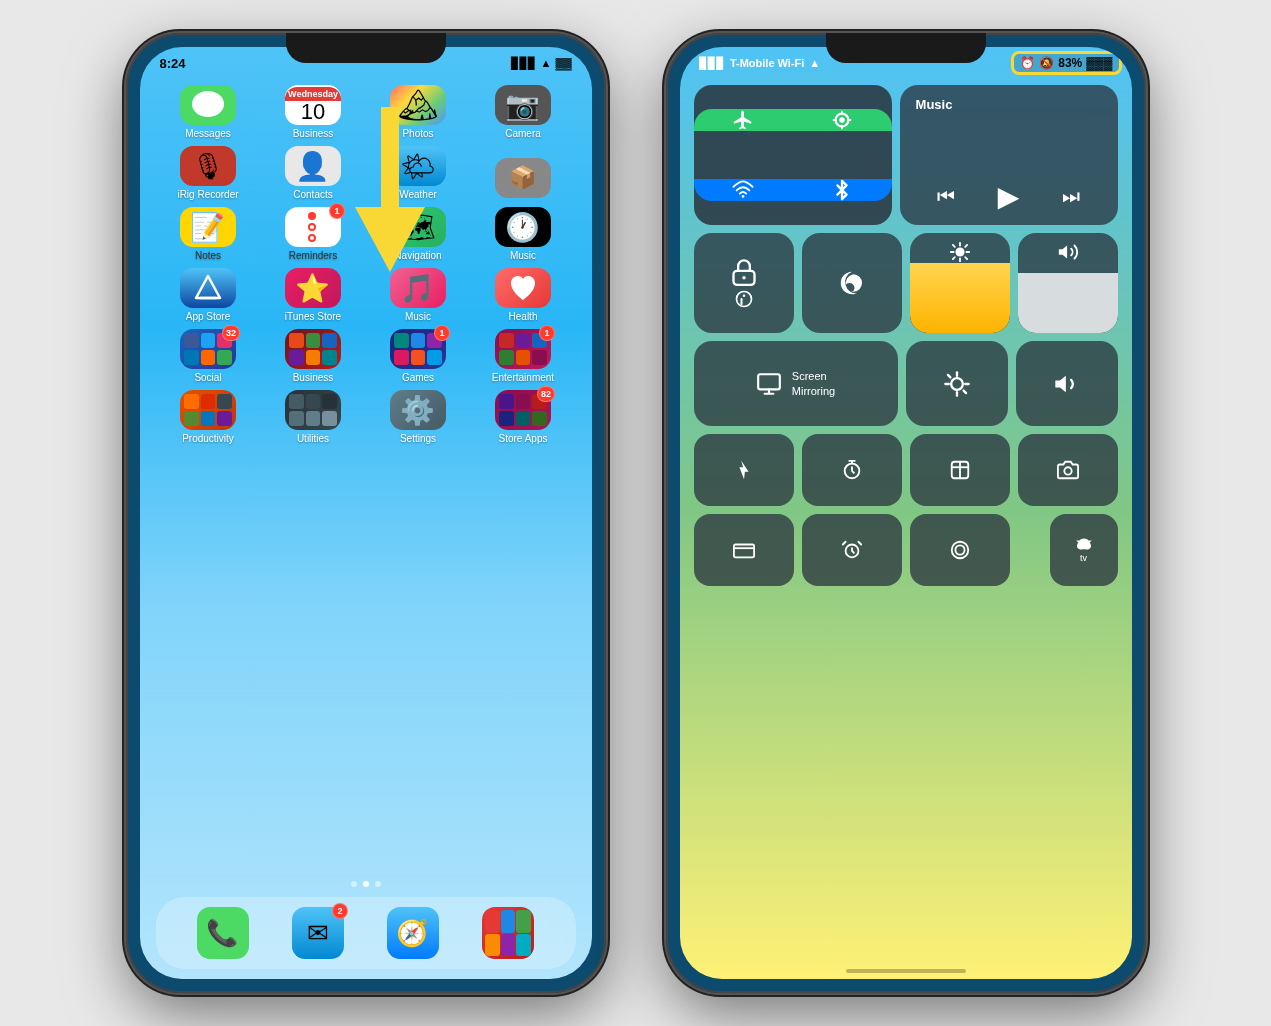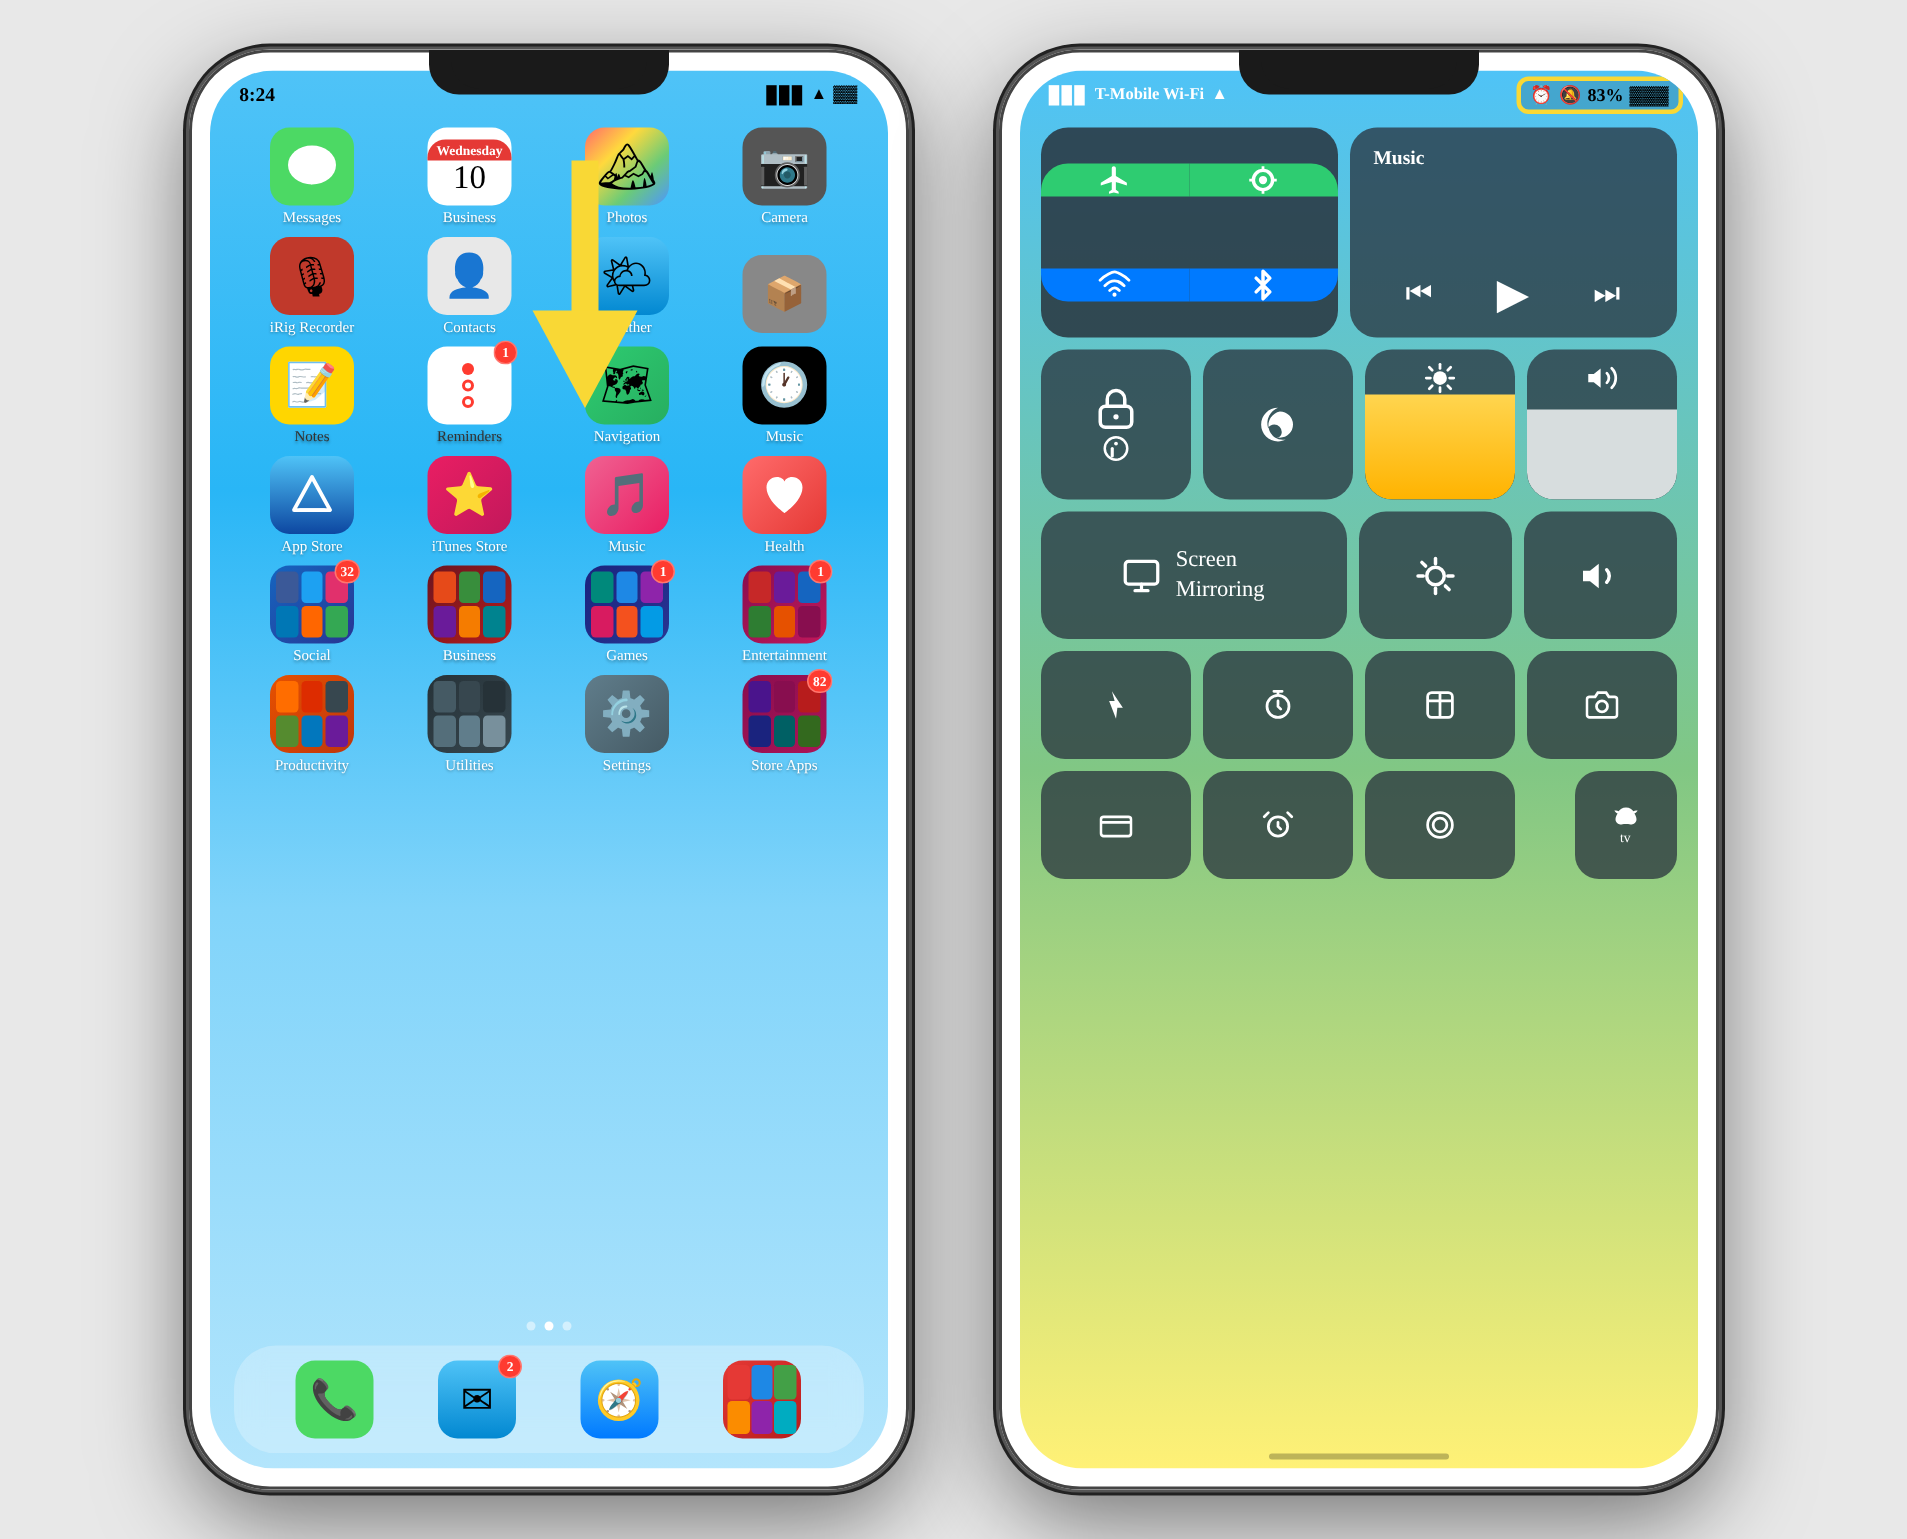--- a/index.html
+++ b/index.html
@@ -12,25 +12,24 @@
       justify-content: center;
       gap: 60px;
       font-family: -apple-system, BlinkMacSystemFont, 'SF Pro Display', 'Helvetica Neue', sans-serif;
       overflow: hidden;
     }
 
     
     .iphone-frame {
       width: 480px;
       height: 960px;
-      background: #ffffff;
+      background: #0c4a6e;
       border-radius: 54px;
       position: relative;
       box-shadow: 0 0 0 2px #555, 0 0 0 4px #222, inset 0 0 0 2px #444, 0 20px 60px rgba(0,0,0,0.5);
-      font-family: Liberation Serif, serif;
     }
     .iphone-frame::before {
       content: '';
       position: absolute;
       top: 0; left: 50%;
       transform: translateX(-50%);
       width: 160px;
       height: 30px;
       background: #1a1a1a;
       border-radius: 0 0 20px 20px;
@@ -96,21 +95,21 @@
     .app-icon {
       display: flex;
       flex-direction: column;
       align-items: center;
       width: 72px;
       cursor: pointer;
     }
 
     .app-icon-img {
       width: 56px;
-      height: 52px;
+      height: 40px;
       border-radius: 13px;
       display: flex;
       align-items: center;
       justify-content: center;
       font-size: 28px;
       position: relative;
       overflow: visible;
     }
 
     .app-icon-label {
@@ -783,21 +782,21 @@
           </div>
         </div>
 
         <div style="display:grid;grid-template-columns:2fr 1fr 1fr;gap:8px;height:85px;">
           <div class="cc-tile" style="flex-direction:row;gap:10px;">
             <svg width="26" height="26" viewBox="0 0 24 24">
                 <rect x="2" y="3" width="20" height="14" rx="2" fill="none" stroke="white" stroke-width="2"></rect>
                 <path d="M8 21h8M12 17v4" stroke="white" stroke-width="2" stroke-linecap="round"></path>
               </svg>
             <div style="text-align:left;">
-              <div style="color:white;font-size:15px;line-height:1.3;font-weight:500;">Screen<br>Mirroring</div>
+              <div style="color:white;font-size:11px;line-height:1.3;font-weight:500;">Screen<br>Mirroring</div>
             </div>
           </div>
           <div class="cc-tile" style="background:rgba(40,50,60,0.75);">
             <svg width="28" height="28" viewBox="0 0 24 24">
                 <circle cx="12" cy="12" r="5" fill="none" stroke="white" stroke-width="2"></circle>
                 <line x1="12" y1="2" x2="12" y2="5" stroke="white" stroke-width="2" stroke-linecap="round"></line>
                 <line x1="12" y1="19" x2="12" y2="22" stroke="white" stroke-width="2" stroke-linecap="round"></line>
                 <line x1="4.22" y1="4.22" x2="6.34" y2="6.34" stroke="white" stroke-width="2" stroke-linecap="round"></line>
                 <line x1="17.66" y1="17.66" x2="19.78" y2="19.78" stroke="white" stroke-width="2" stroke-linecap="round"></line>
                 <line x1="2" y1="12" x2="5" y2="12" stroke="white" stroke-width="2" stroke-linecap="round"></line>

